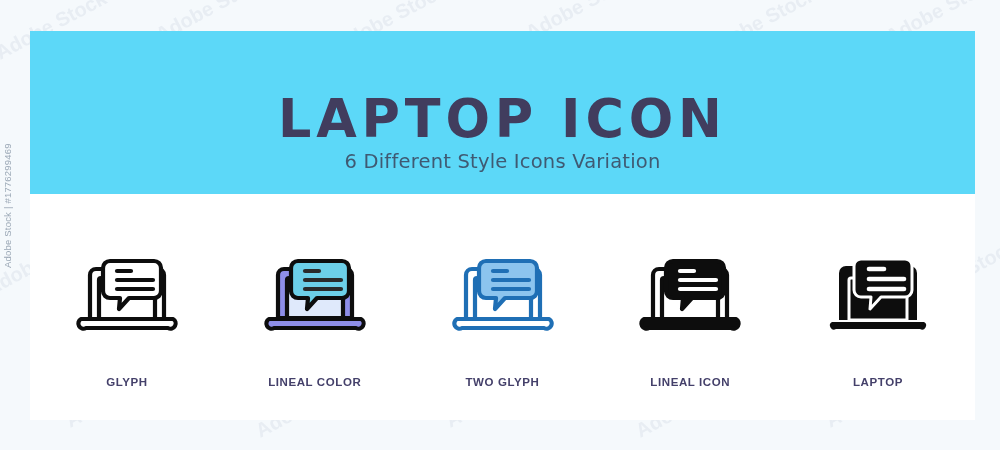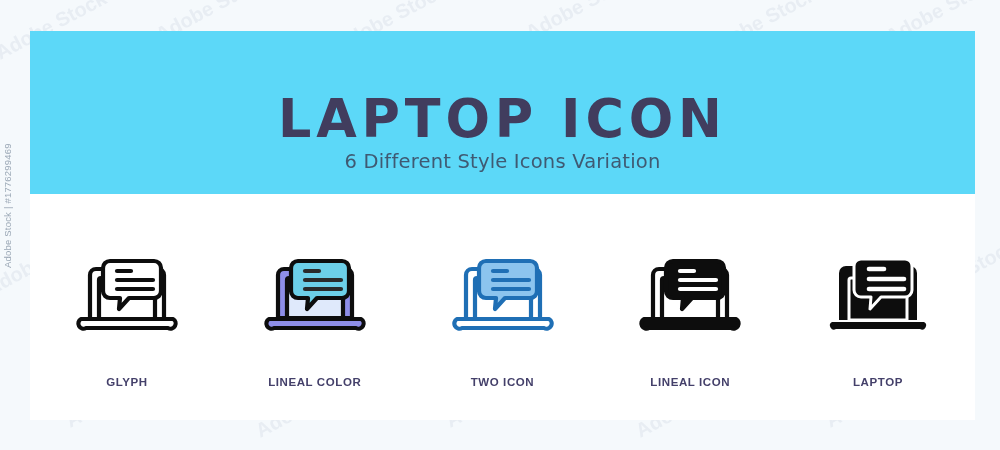--- a/index.html
+++ b/index.html
@@ -201,21 +201,21 @@
             <path d="M7 77 h92 a5 5 0 0 1 -5 9 H12 a5 5 0 0 1 -5 -9 z"></path>
           </g>
           <path d="M36 19 h44 a7 7 0 0 1 7 7 v23 a7 7 0 0 1 -7 7 H55 l-10 11 l1 -11 h-10 a7 7 0 0 1 -7 -7 V26 a7 7 0 0 1 7 -7 z" fill="#8cc4ee" stroke="#1f6fb5" stroke-width="4.2" stroke-linejoin="round"></path>
           <g stroke="#1f6fb5" stroke-width="4.2" stroke-linecap="round">
             <line x1="43" y1="29" x2="57" y2="29"></line>
             <line x1="43" y1="38" x2="79" y2="38"></line>
             <line x1="43" y1="47" x2="79" y2="47"></line>
           </g>
         </svg>
       </div>
-      <div class="icon-label">TWO ICON</div>
+      <div class="icon-label">TWO GLYPH</div>
     </div>
 
     <div class="icon-cell">
       <div class="icon-art">
         <svg width="106" height="100" viewBox="0 0 106 100">
           <g fill="none" stroke="#0d0d0d" stroke-width="4.2" stroke-linejoin="round" stroke-linecap="round">
             <path d="M16 76 V33 a6 6 0 0 1 6-6 h62 a6 6 0 0 1 6 6 v43"></path>
             <path d="M25 76 V38 a2 2 0 0 1 2-2 h52 a2 2 0 0 1 2 2 v38"></path>
           </g>
           <path d="M7 77 h92 a5 5 0 0 1 -5 9 H12 a5 5 0 0 1 -5 -9 z" fill="#0d0d0d" stroke="#0d0d0d" stroke-width="4.2" stroke-linejoin="round"></path>

